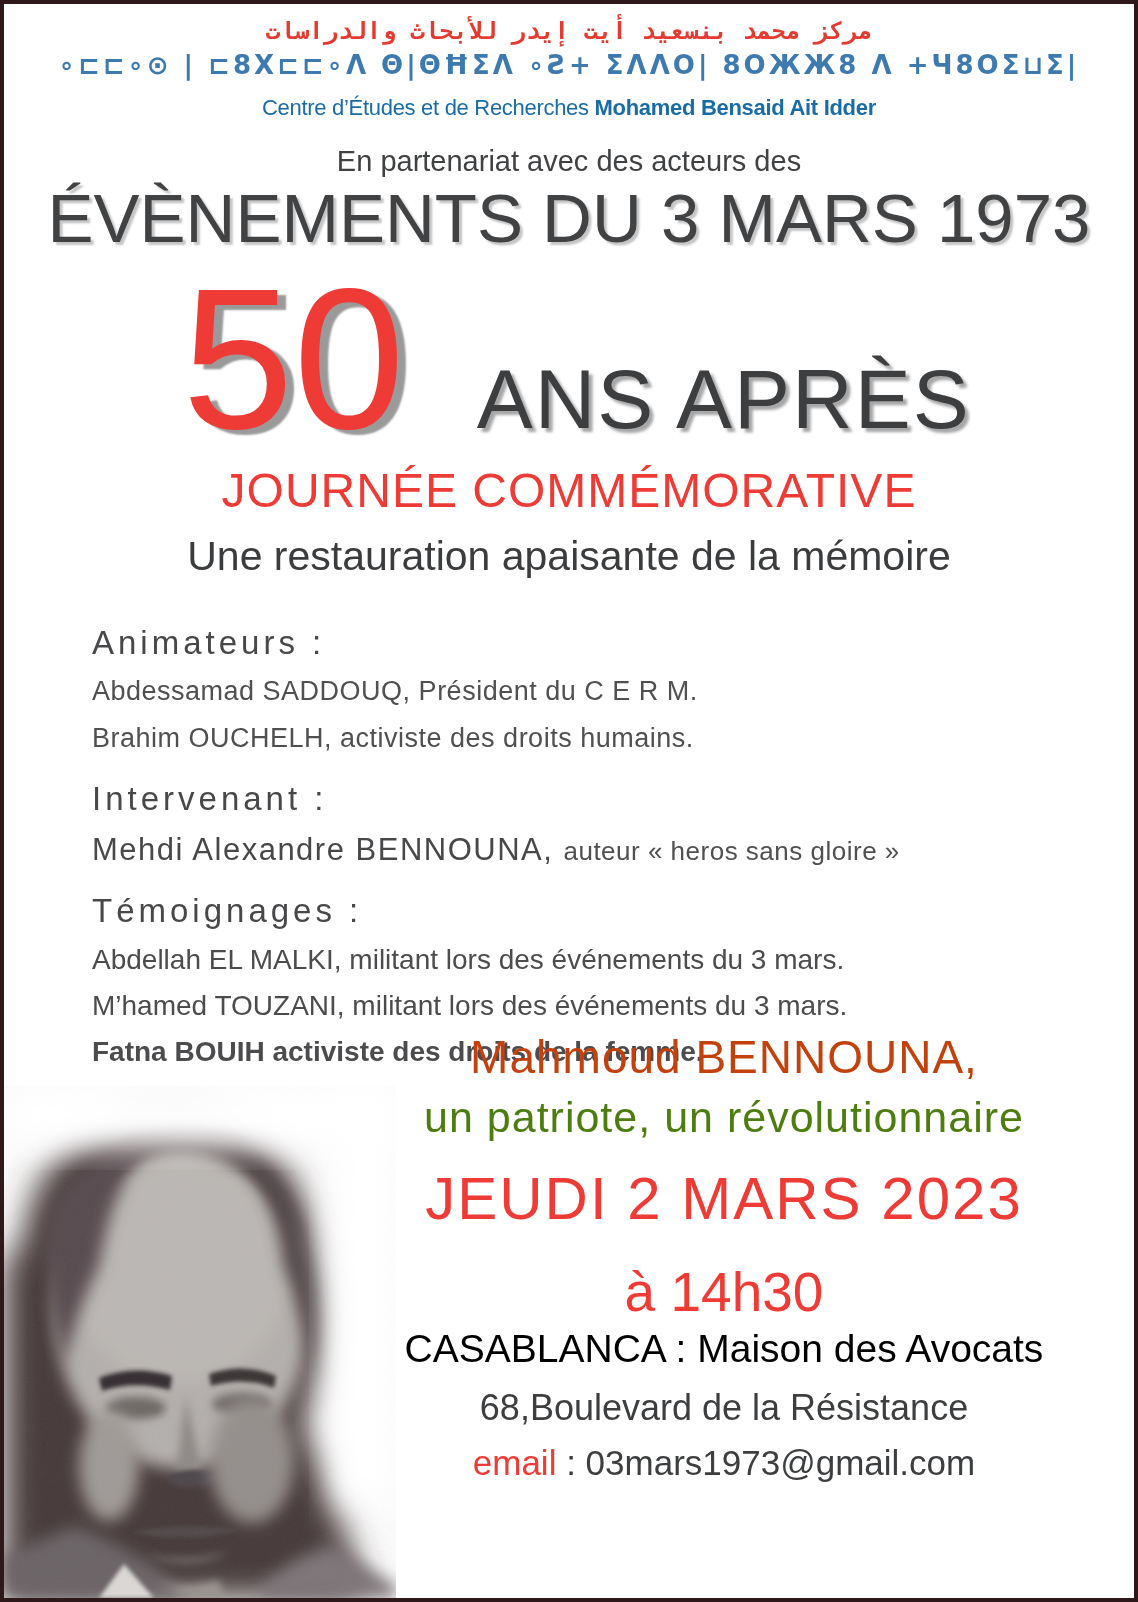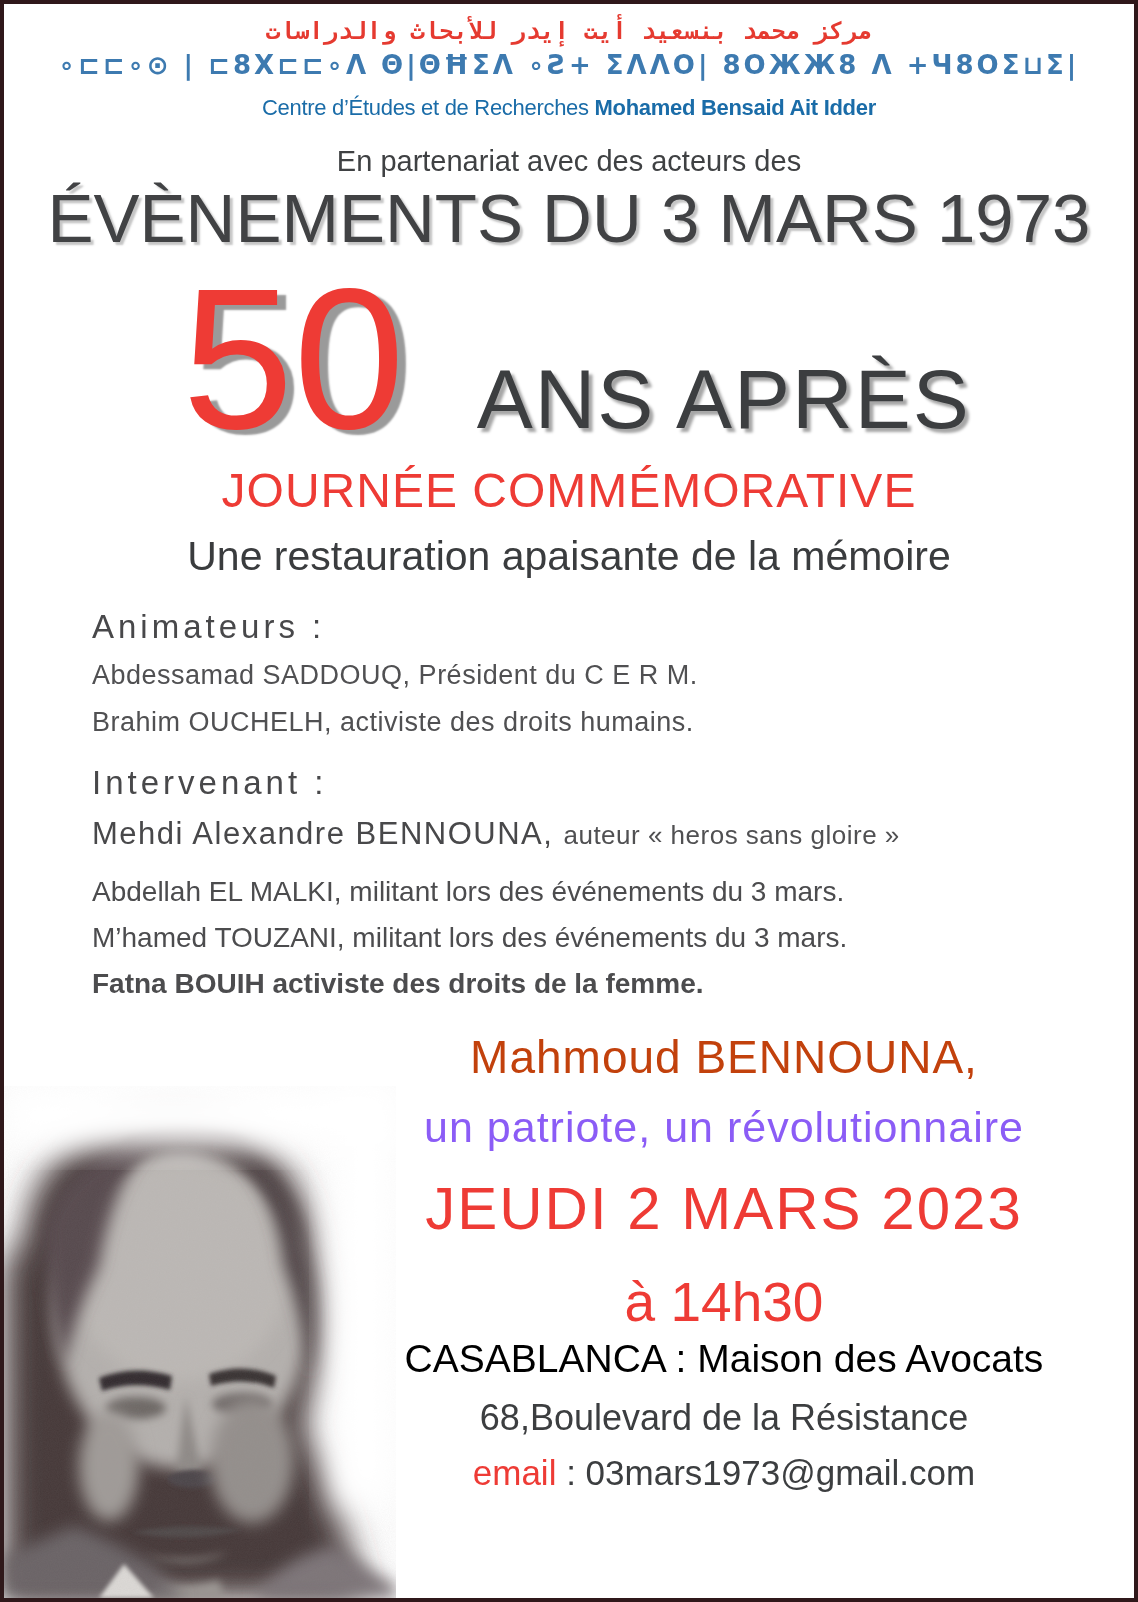--- a/index.html
+++ b/index.html
@@ -45,32 +45,32 @@
     text-shadow:9px 5px 2px #9a9a9a;
   }
   .ans-apres{
     font-size:84px;color:#3c3e40;margin-left:72px;margin-bottom:6px;line-height:1;
     text-shadow:4px 4px 3px #a6a6a6;letter-spacing:2px;
   }
   .journee{
     margin-top:19px;font-size:48px;color:#ee3b35;letter-spacing:1px;line-height:1.05;
   }
   .subtitle{margin-top:16px;font-size:41px;color:#3a3c3e;}
-  .left-block{position:absolute;left:88px;top:604px;text-align:left;}
+  .left-block{position:absolute;left:88px;top:620px;text-align:left;}
   .sec-heading{font-size:33px;color:#48484a;letter-spacing:4px;margin:0 0 14px 0;}
   .sec-line{font-size:27px;color:#505052;letter-spacing:0.5px;margin:0 0 16px 0;}
   .sec-line.gap{margin-bottom:24px;}
   .mt{margin-top:26px;}
   .interv-name{font-size:31px;color:#48484a;letter-spacing:1.5px;white-space:pre-wrap;}
   .interv-detail{font-size:26px;color:#505052;white-space:pre-wrap;}
   .temoin-line{font-size:28px;color:#4c4c4e;margin:0 0 14px 0;}
   .temoin-line.last{margin-top:8px;font-weight:bold;}
   .right-block{position:absolute;left:330px;top:1030px;width:780px;text-align:center;}
   .honoree{font-size:46px;color:#c2410c;letter-spacing:1px;line-height:1.0;}
-  .honoree2{margin-top:26px;font-size:43px;color:#8b5cf6;letter-spacing:1px;line-height:1.0;}
+  .honoree2{margin-top:16px;font-size:43px;color:#4d7c0f;letter-spacing:1px;line-height:1.0;}
   .date-line{margin-top:30px;font-size:60px;color:#ee3b35;letter-spacing:2px;line-height:1.0;}
   .time-line{margin-top:36px;font-size:55px;color:#ee3b35;line-height:1.0;}
   .venue-line{margin-top:8px;font-size:39px;color:#000000;line-height:1.1;}
   .address-line{margin-top:16px;font-size:36px;color:#3c3e40;}
   .email-line{margin-top:14px;font-size:35px;color:#3c3e40;}
   .email-line span{white-space:pre-wrap;}
   .email-label{color:#ee3b35;}
   .photo{position:absolute;left:0;bottom:0;width:392px;height:512px;}
 </style>
 </head>
@@ -91,20 +91,21 @@
     <div class="journee">JOURNÉE COMMÉMORATIVE</div>
     <div class="subtitle">Une restauration apaisante de la mémoire</div>
   </div>
 
   <div class="left-block">
     <div class="sec-heading">Animateurs :</div>
     <div class="sec-line">Abdessamad SADDOUQ, Président du C E R M.</div>
     <div class="sec-line gap">Brahim OUCHELH, activiste des droits humains.</div>
     <div class="sec-heading mt">Intervenant :</div>
     <div class="sec-line gap"><span class="interv-name">Mehdi Alexandre BENNOUNA, </span><span class="interv-detail">auteur « heros sans gloire »</span></div>
+    <div class="sec-heading">Témoignages :</div>
     <div class="temoin-line">Abdellah EL MALKI, militant lors des événements du 3 mars.</div>
     <div class="temoin-line">M’hamed TOUZANI, militant lors des événements du 3 mars.</div>
     <div class="temoin-line last">Fatna BOUIH activiste des droits de la femme.</div>
   </div>
 
   <div class="right-block">
     <div class="honoree">Mahmoud BENNOUNA,</div>
     <div class="honoree2">un patriote, un révolutionnaire</div>
     <div class="date-line">JEUDI 2 MARS 2023</div>
     <div class="time-line">à 14h30</div>

